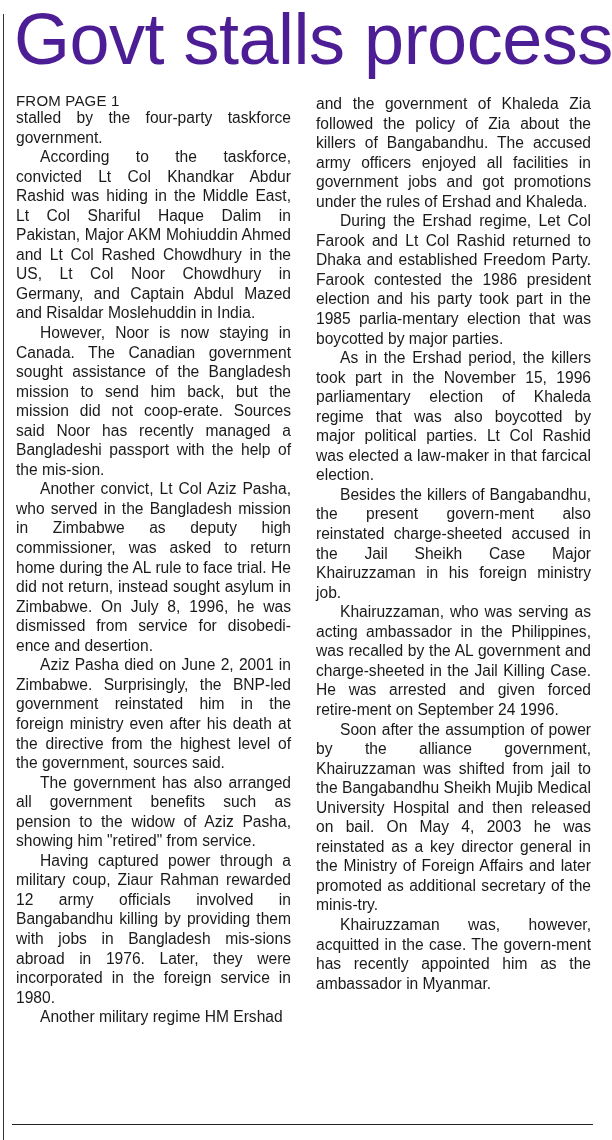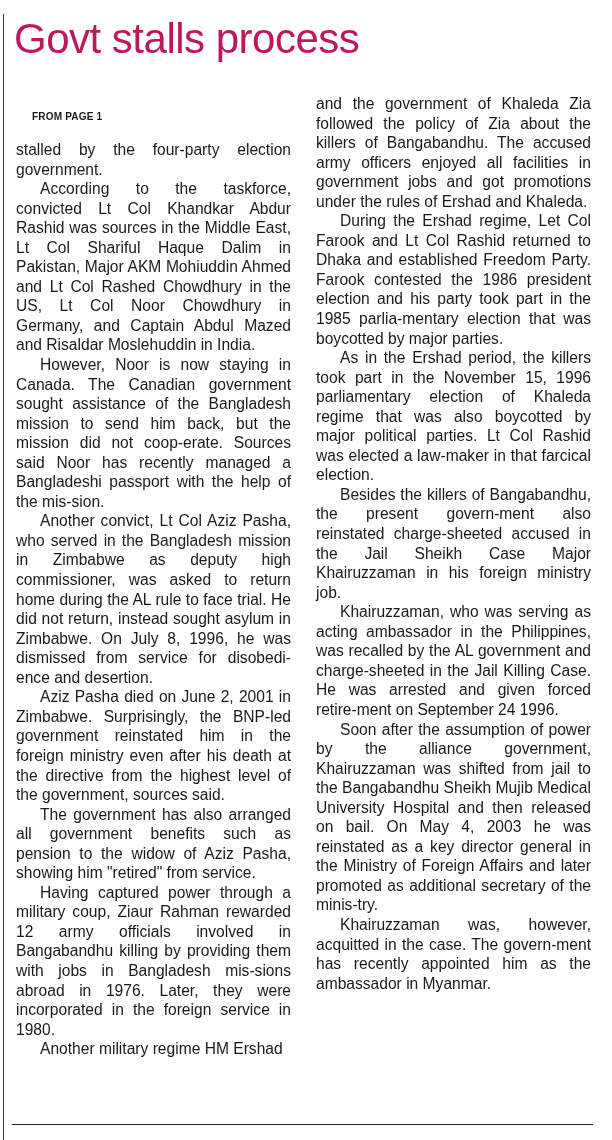--- a/index.html
+++ b/index.html
@@ -1,39 +1,39 @@
 <!DOCTYPE html>
 <html><head>
 <meta charset="utf-8">
 <style>
   html, body { margin:0; padding:0; background:#ffffff; }
   body { width:612px; height:1140px; position:relative; overflow:hidden; color:#1a1a1a; font-family:"Liberation Sans", sans-serif; }
   .left-rule { position:absolute; left:3px; top:14px; width:1px; height:1126px; background:#333; }
-  .headline { position:absolute; left:14px; top:4px; margin:0; font-family:"Liberation Sans", sans-serif; font-weight:normal; font-size:42px; line-height:70px; letter-spacing:-0.5px; color:#be185d; white-space:nowrap; }
+  .headline { position:absolute; left:14px; top:4px; margin:0; font-family:"Liberation Sans", sans-serif; font-weight:normal; font-size:72px; line-height:70px; letter-spacing:-0.5px; color:#4c1d95; white-space:nowrap; }
   .col { position:absolute; top:94px; width:275px; font-size:15.6px; line-height:19.55px; text-align:justify; }
   .col-left { left:16px; }
   .col-right { left:316px; }
-  .kicker { font-weight:bold; font-size:10px; line-height:14px; letter-spacing:0.2px; margin:16px; }
+  .kicker { font-weight:normal; font-size:15px; line-height:14px; letter-spacing:0.2px; margin:0; }
   .para { margin:0; text-indent:24px; }
   .para.noindent { text-indent:0; }
   .bottom-rule { position:absolute; top:1124px; height:1px; background:#222; }
   .bottom-rule.left { left:12px; width:300px; }
   .bottom-rule.right { left:300px; width:293px; }
 </style>
 </head>
 <body>
 
 <div class="left-rule"></div>
 
 <h1 class="headline">Govt stalls process</h1>
 
 <div class="col col-left">
   <p class="kicker">FROM PAGE 1</p>
-  <p class="para noindent">stalled by the four-party election government.</p>
-  <p class="para">According to the taskforce, convicted Lt Col Khandkar Abdur Rashid was sources in the Middle East, Lt Col Shariful Haque Dalim in Pakistan, Major AKM Mohiuddin Ahmed and Lt Col Rashed Chowdhury in the US, Lt Col Noor Chowdhury in Germany, and Captain Abdul Mazed and Risaldar Moslehuddin in India.</p>
+  <p class="para noindent">stalled by the four-party taskforce government.</p>
+  <p class="para">According to the taskforce, convicted Lt Col Khandkar Abdur Rashid was hiding in the Middle East, Lt Col Shariful Haque Dalim in Pakistan, Major AKM Mohiuddin Ahmed and Lt Col Rashed Chowdhury in the US, Lt Col Noor Chowdhury in Germany, and Captain Abdul Mazed and Risaldar Moslehuddin in India.</p>
   <p class="para">However, Noor is now staying in Canada. The Canadian government sought assistance of the Bangladesh mission to send him back, but the mission did not coop-erate.  Sources said Noor has recently managed a Bangladeshi passport with the help of the mis-sion.</p>
   <p class="para">Another convict, Lt Col Aziz Pasha, who served in the Bangladesh mission in Zimbabwe as deputy high commissioner, was asked to return home during the AL rule to face trial. He did not return, instead sought asylum in Zimbabwe. On July 8, 1996, he was dismissed from service for disobedi-ence and desertion.</p>
   <p class="para">Aziz Pasha died on June 2, 2001 in Zimbabwe. Surprisingly, the BNP-led government reinstated him in the foreign ministry even after his death at the directive from the highest level of the government, sources said.</p>
   <p class="para">The government has also arranged all government benefits such as pension to the widow of Aziz Pasha, showing him "retired" from service.</p>
   <p class="para">Having captured power through a military coup, Ziaur Rahman rewarded 12 army officials involved in Bangabandhu killing by providing them with jobs in Bangladesh mis-sions abroad in 1976. Later, they were incorporated in the foreign service in 1980.</p>
   <p class="para">Another military regime HM Ershad</p>
 </div>
 
 <div class="col col-right">
   <p class="para noindent">and the government of Khaleda Zia followed the policy of Zia about the killers of Bangabandhu. The accused army officers enjoyed all facilities in government jobs and got promotions under the rules of Ershad and Khaleda.</p>

